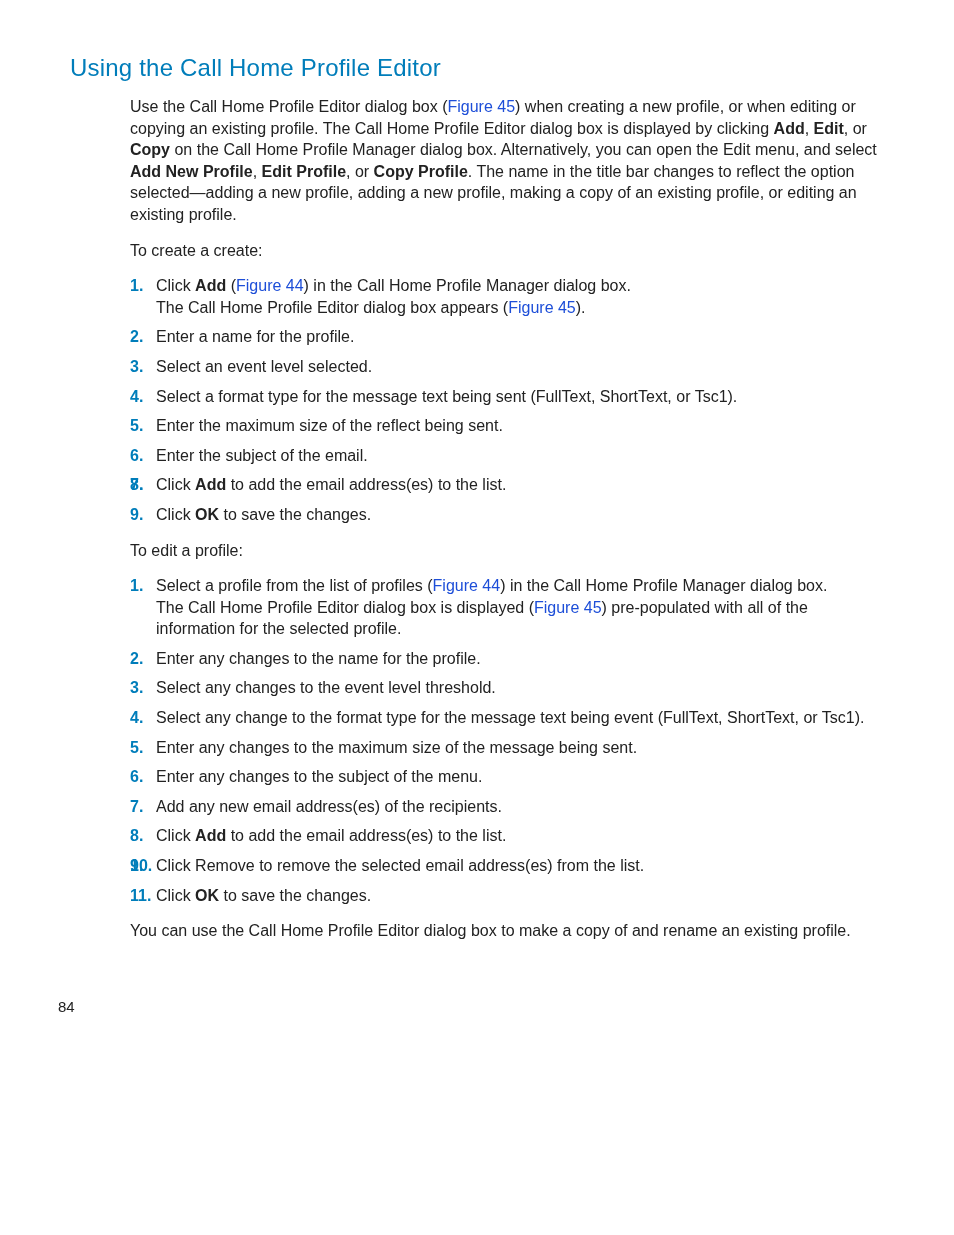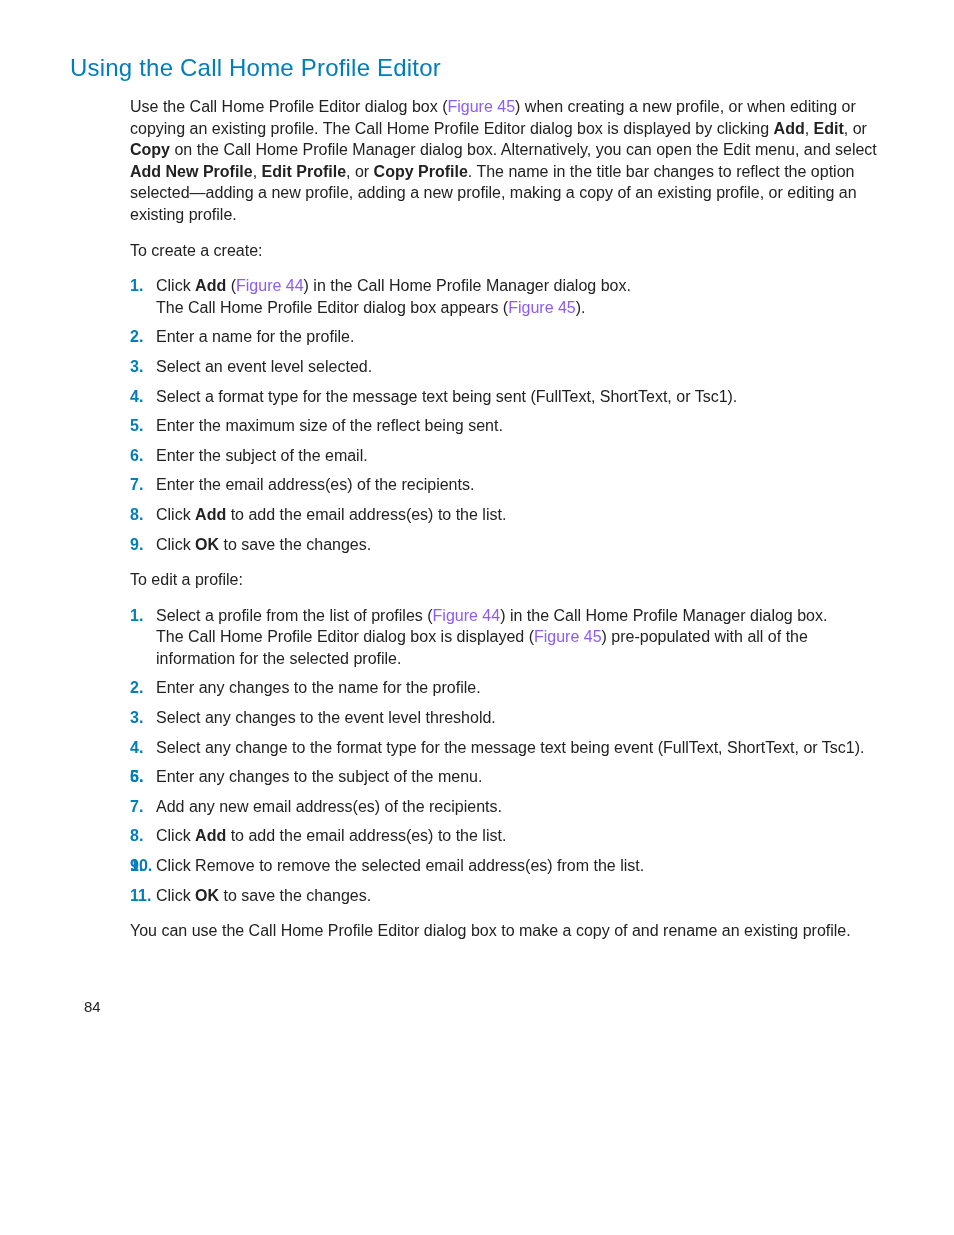--- a/index.html
+++ b/index.html
@@ -26,21 +26,21 @@
   }
   .body-block {
     margin-left: 60px;
     font-size: 16px;
     line-height: 1.35;
   }
   .para {
     margin: 0 0 14px 0;
   }
   .link {
-    color: #8b5cf6;
+    color: #1d4ed8;
     cursor: pointer;
     text-align: right;
   }
   .bold {
     font-weight: 700;
     margin-top: 21px;
   }
   ol.steps {
     list-style: none;
     padding: 0;
@@ -58,21 +58,21 @@
     color: #007dba;
     font-weight: 700;
     min-width: 22px;
     text-align: left;
   }
   .sub {
     display: block;
   }
   .page-number {
     position: absolute;
-    left: 84px;
+    left: 58px;
     bottom: 40px;
     font-size: 15px;
     color: #222;
   }
 </style>
 </head>
 <body>
 
 <div class="page">
 
@@ -84,33 +84,33 @@
 
     <p class="para">To create a create:</p>
 
     <ol class="steps">
         <li><span class="num">1.</span><span><span>Click </span><span class="bold">Add</span><span> (</span><span class="link">Figure 44</span><span>) in the Call Home Profile Manager dialog box.</span></span><span class="sub"><span>The Call Home Profile Editor dialog box appears (</span><span class="link">Figure 45</span><span>).</span></span></li>
         <li><span class="num">2.</span><span><span>Enter a name for the profile.</span></span></li>
         <li><span class="num">3.</span><span><span>Select an event level selected.</span></span></li>
         <li><span class="num">4.</span><span><span>Select a format type for the message text being sent (FullText, ShortText, or Tsc1).</span></span></li>
         <li><span class="num">5.</span><span><span>Enter the maximum size of the reflect being sent.</span></span></li>
         <li><span class="num">6.</span><span><span>Enter the subject of the email.</span></span></li>
-        <li><span class="num">7.</span><span><span>Enter the email address(es) of the recipients.</span></span></li>
+        <li><span class="num">7.</span></li>
         <li><span class="num">8.</span><span><span>Click </span><span class="bold">Add</span><span> to add the email address(es) to the list.</span></span></li>
         <li><span class="num">9.</span><span><span>Click </span><span class="bold">OK</span><span> to save the changes.</span></span></li>
       </ol>
 
     <p class="para">To edit a profile:</p>
 
     <ol class="steps">
         <li><span class="num">1.</span><span><span>Select a profile from the list of profiles (</span><span class="link">Figure 44</span><span>) in the Call Home Profile Manager dialog box.</span></span><span class="sub"><span>The Call Home Profile Editor dialog box is displayed (</span><span class="link">Figure 45</span><span>) pre-populated with all of the information for the selected profile.</span></span></li>
         <li><span class="num">2.</span><span><span>Enter any changes to the name for the profile.</span></span></li>
         <li><span class="num">3.</span><span><span>Select any changes to the event level threshold.</span></span></li>
         <li><span class="num">4.</span><span><span>Select any change to the format type for the message text being event (FullText, ShortText, or Tsc1).</span></span></li>
-        <li><span class="num">5.</span></li>
+        <li><span class="num">5.</span><span><span>Enter any changes to the maximum size of the message being sent.</span></span></li>
         <li><span class="num">6.</span><span><span>Enter any changes to the subject of the menu.</span></span></li>
         <li><span class="num">7.</span><span><span>Add any new email address(es) of the recipients.</span></span></li>
         <li><span class="num">8.</span><span><span>Click </span><span class="bold">Add</span><span> to add the email address(es) to the list.</span></span></li>
         <li><span class="num">9.</span></li>
         <li><span class="num">10.</span><span><span>Click Remove to remove the selected email address(es) from the list.</span></span></li>
         <li><span class="num">11.</span><span><span>Click </span><span class="bold">OK</span><span> to save the changes.</span></span></li>
       </ol>
 
     <p class="para">You can use the Call Home Profile Editor dialog box to make a copy of and rename an existing profile.</p>
 

